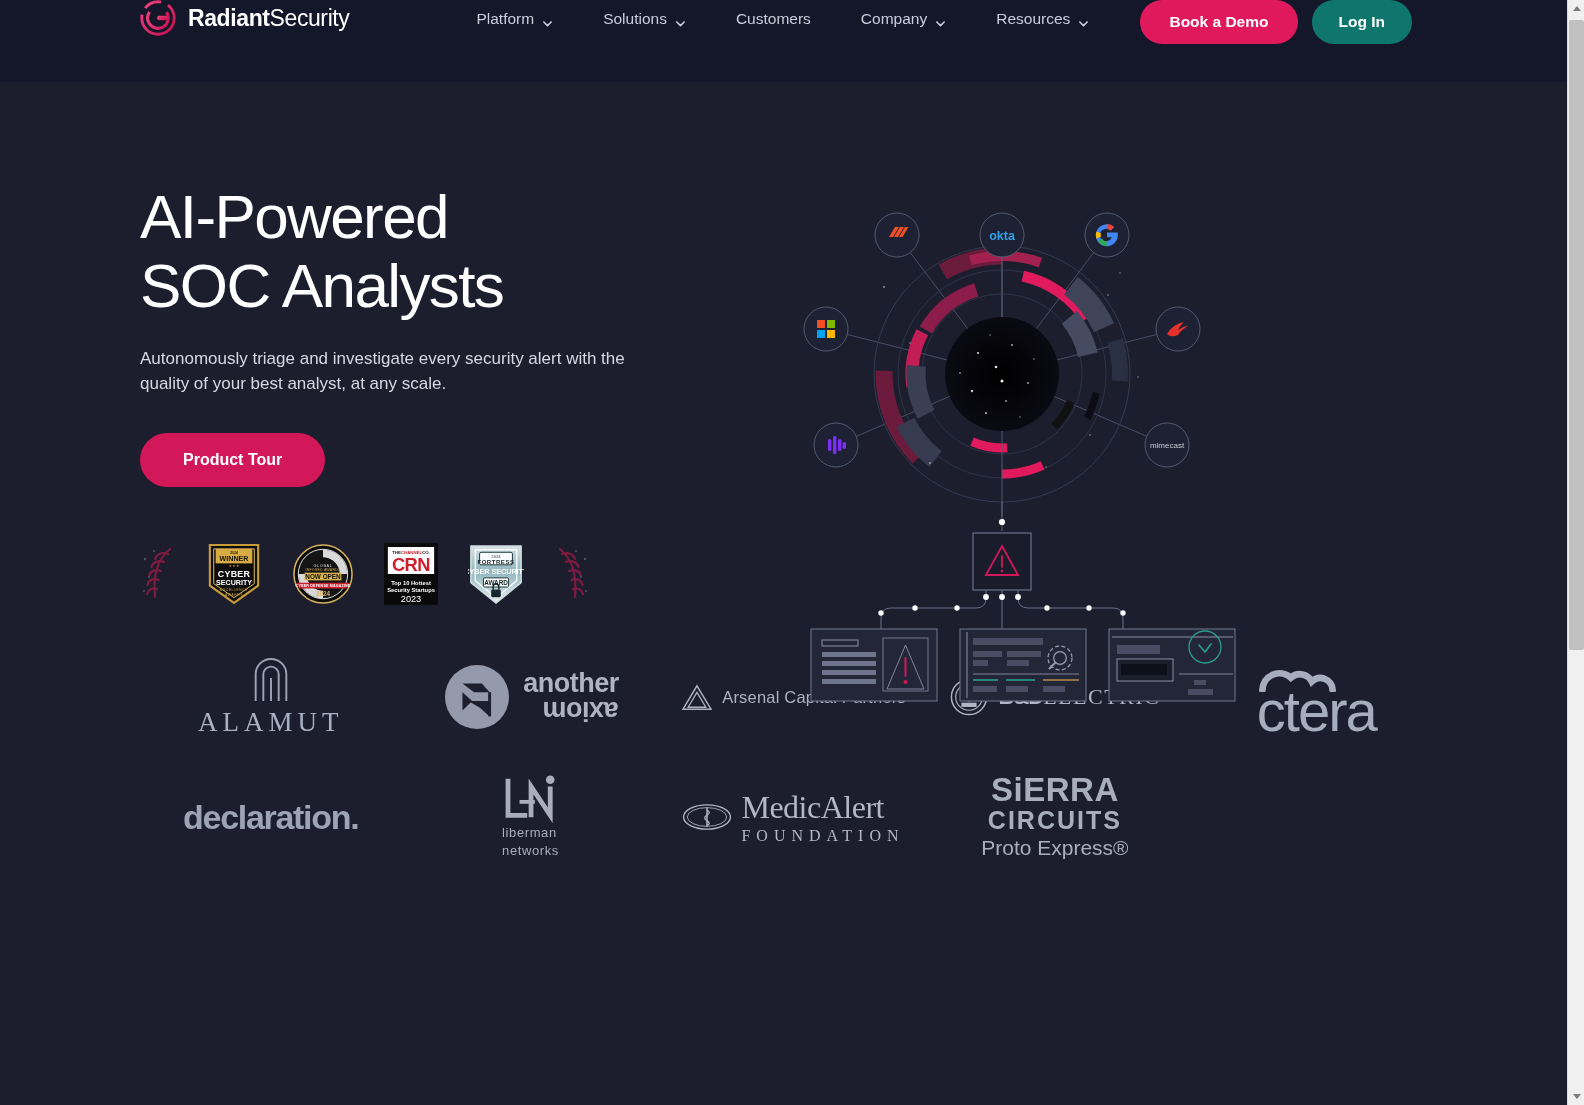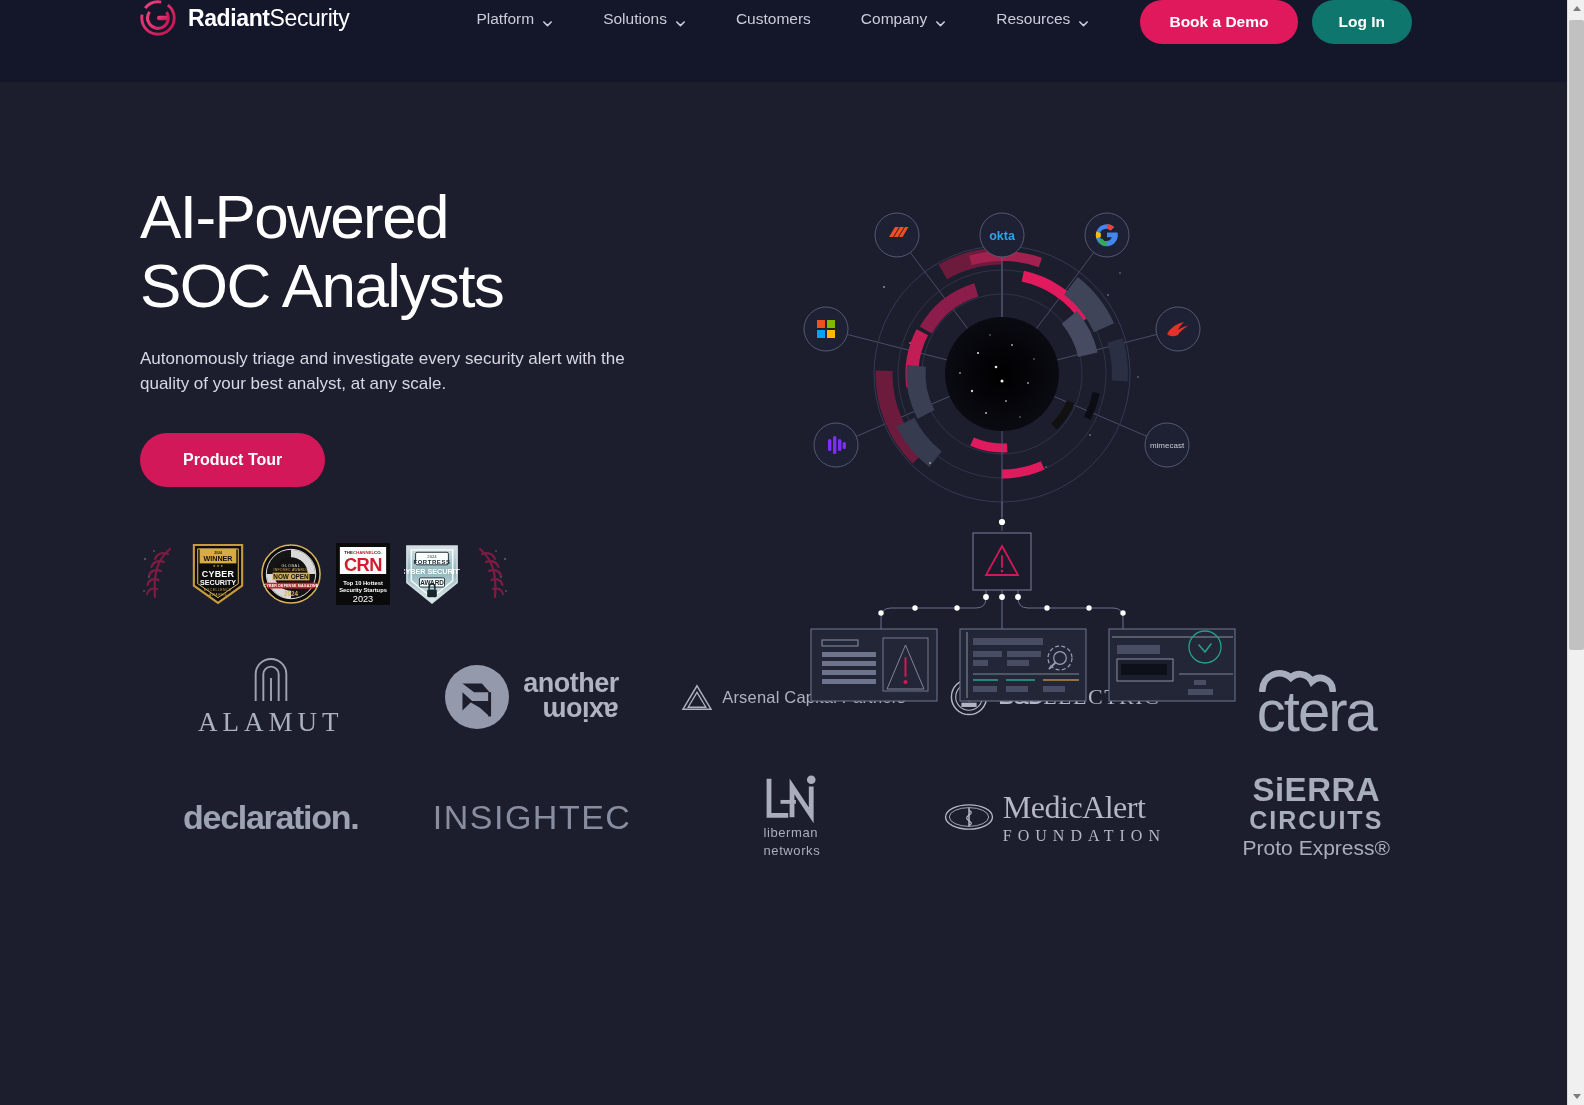--- a/index.html
+++ b/index.html
@@ -68,21 +68,21 @@
   p.subhead {
     margin-top: 26px; font-size: 17px; line-height: 1.45; color: #d6d8e2;
     max-width: 490px; font-weight: 400;
   }
   .btn-tour {
     margin-top: 37px; background: #d3185a; color: #fff; font-size: 16px;
     font-weight: 600; padding: 18px 43px; border-radius: 999px; display: inline-block;
   }
 
   
-  .awards { margin-top: 56px; display: flex; align-items: center; gap: 14px; }
+  .awards { margin-top: 56px; display: flex; align-items: center; gap: 30px; }
   .laurel { width: 36px; height: 62px; opacity: .85; }
   .badge { height: 62px; display: block; }
 
   
   .hero-right { position: absolute; left: 790px; top: 95px; width: 500px; height: 600px; }
 
   
   .logos {
     margin-top: 32px; padding: 0 120px 0 140px;
     display: grid; grid-template-columns: repeat(5, 1fr);
@@ -571,23 +571,20 @@
           <path d="M18 38 a18 18 0 0 1 30 -13 a14 14 0 0 1 22 4 a13 13 0 0 1 22 9" fill="none" stroke="#a8adbd" stroke-width="7" stroke-linecap="round"></path>
         </svg>
         <span class="t-ctera">ctera</span>
       </div>
     </div>
 
     <div class="logo-cell">
       <span class="t-declaration">declaration.</span>
     </div>
 
-    <div class="logo-cell">
-      <span class="t-insightec">INSIGHTEC</span>
-    </div>
 
     <div class="logo-cell">
       <div style="text-align:left">
         <svg viewBox="0 0 62 50" width="60" height="48" style="display:block">
           <path d="M6 4 V42 H26" fill="none" stroke="#a9adbc" stroke-width="5"></path>
           <path d="M30 44 V12 L50 42 V12" fill="none" stroke="#a9adbc" stroke-width="5"></path>
           <path d="M18 28 H34" stroke="#a9adbc" stroke-width="4"></path>
           <circle cx="50" cy="5" r="4.5" fill="#a9adbc"></circle>
         </svg>
         <span class="t-ln">

